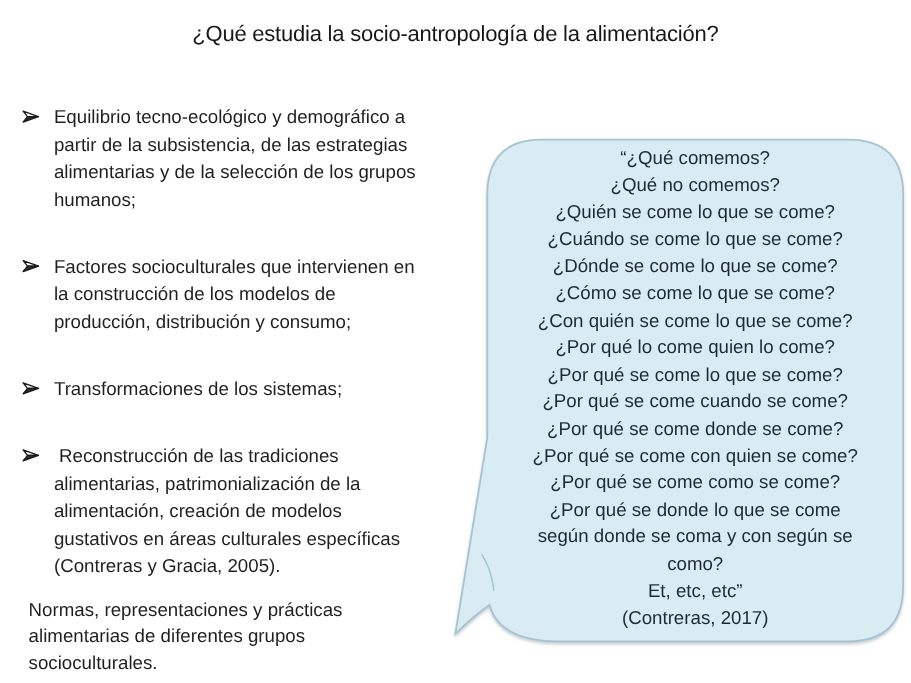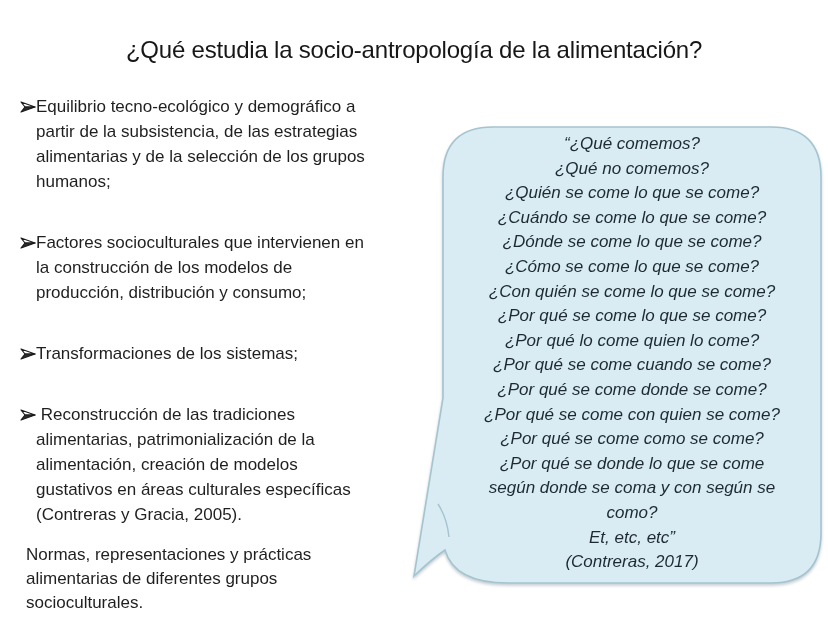--- a/index.html
+++ b/index.html
@@ -7,31 +7,30 @@
     width: 828px; height: 621px;
     background: #ffffff;
     font-family: "Liberation Sans", sans-serif;
     overflow: hidden;
   }
   .slide { position: relative; width: 828px; height: 621px; background: #ffffff; }
 
   .title {
     position: absolute; top: 20px; left: 0; width: 828px;
     text-align: center;
-    font-size: 24px; color: #171717;
+    font-size: 20px; color: #171717;
     letter-spacing: -0.2px;
     white-space: nowrap;
-    margin-top: 16px;
   }
 
   .bullets {
     position: absolute; left: 20px; top: 94px; width: 428px;
     list-style: none; margin: 0; padding: 0;
   }
-  .bullets li { display: flex; margin-bottom: 36px; }
+  .bullets li { display: flex; gap: 13px; margin-bottom: 36px; }
   .marker { flex: 0 0 16px; margin-top: 5px; }
   .btext {
     font-size: 17px; line-height: 25px; color: #1f1f1f;
     white-space: pre-line; width: 400px;
   }
 
   .summary {
     position: absolute; left: 26px; top: 543px; width: 416px;
     text-align: left;
     font-size: 17px; line-height: 24px; color: #1f1f1f;
@@ -41,21 +40,21 @@
   .balloon-svg { position: absolute; left: 0; top: 0; }
   .balloon-body {
     stroke: #a5c4d0; stroke-width: 1.6;
     filter: drop-shadow(0 2px 1.5px rgba(90, 115, 125, 0.35));
   }
   .balloon-notch { fill: none; stroke: #a5c4d0; stroke-width: 1.4; }
 
   .bubble-text {
     position: absolute; left: 451px; top: 132px; width: 362px;
     text-align: center;
-    font-size: 17px; line-height: 24.6px; color: #1e2a31; font-style: italic;
+    font-size: 17px; line-height: 24.6px; color: #1e2a31;
   }
 </style>
 </head>
 <body>
 
 <div class="slide">
 
   <div class="title">¿Qué estudia la socio-antropología de la alimentación?</div>
 
   <ul class="bullets">
@@ -139,23 +138,23 @@
       <div class="bubble-line">¿Quién se come lo que se come?</div>
 
       <div class="bubble-line">¿Cuándo se come lo que se come?</div>
 
       <div class="bubble-line">¿Dónde se come lo que se come?</div>
 
       <div class="bubble-line">¿Cómo se come lo que se come?</div>
 
       <div class="bubble-line">¿Con quién se come lo que se come?</div>
 
+      <div class="bubble-line">¿Por qué lo come quien lo come?</div>
+
       <div class="bubble-line">¿Por qué se come lo que se come?</div>
-
-      <div class="bubble-line">¿Por qué lo come quien lo come?</div>
 
       <div class="bubble-line">¿Por qué se come cuando se come?</div>
 
       <div class="bubble-line">¿Por qué se come donde se come?</div>
 
       <div class="bubble-line">¿Por qué se come con quien se come?</div>
 
       <div class="bubble-line">¿Por qué se come como se come?</div>
 
       <div class="bubble-line">¿Por qué se donde lo que se come</div>

